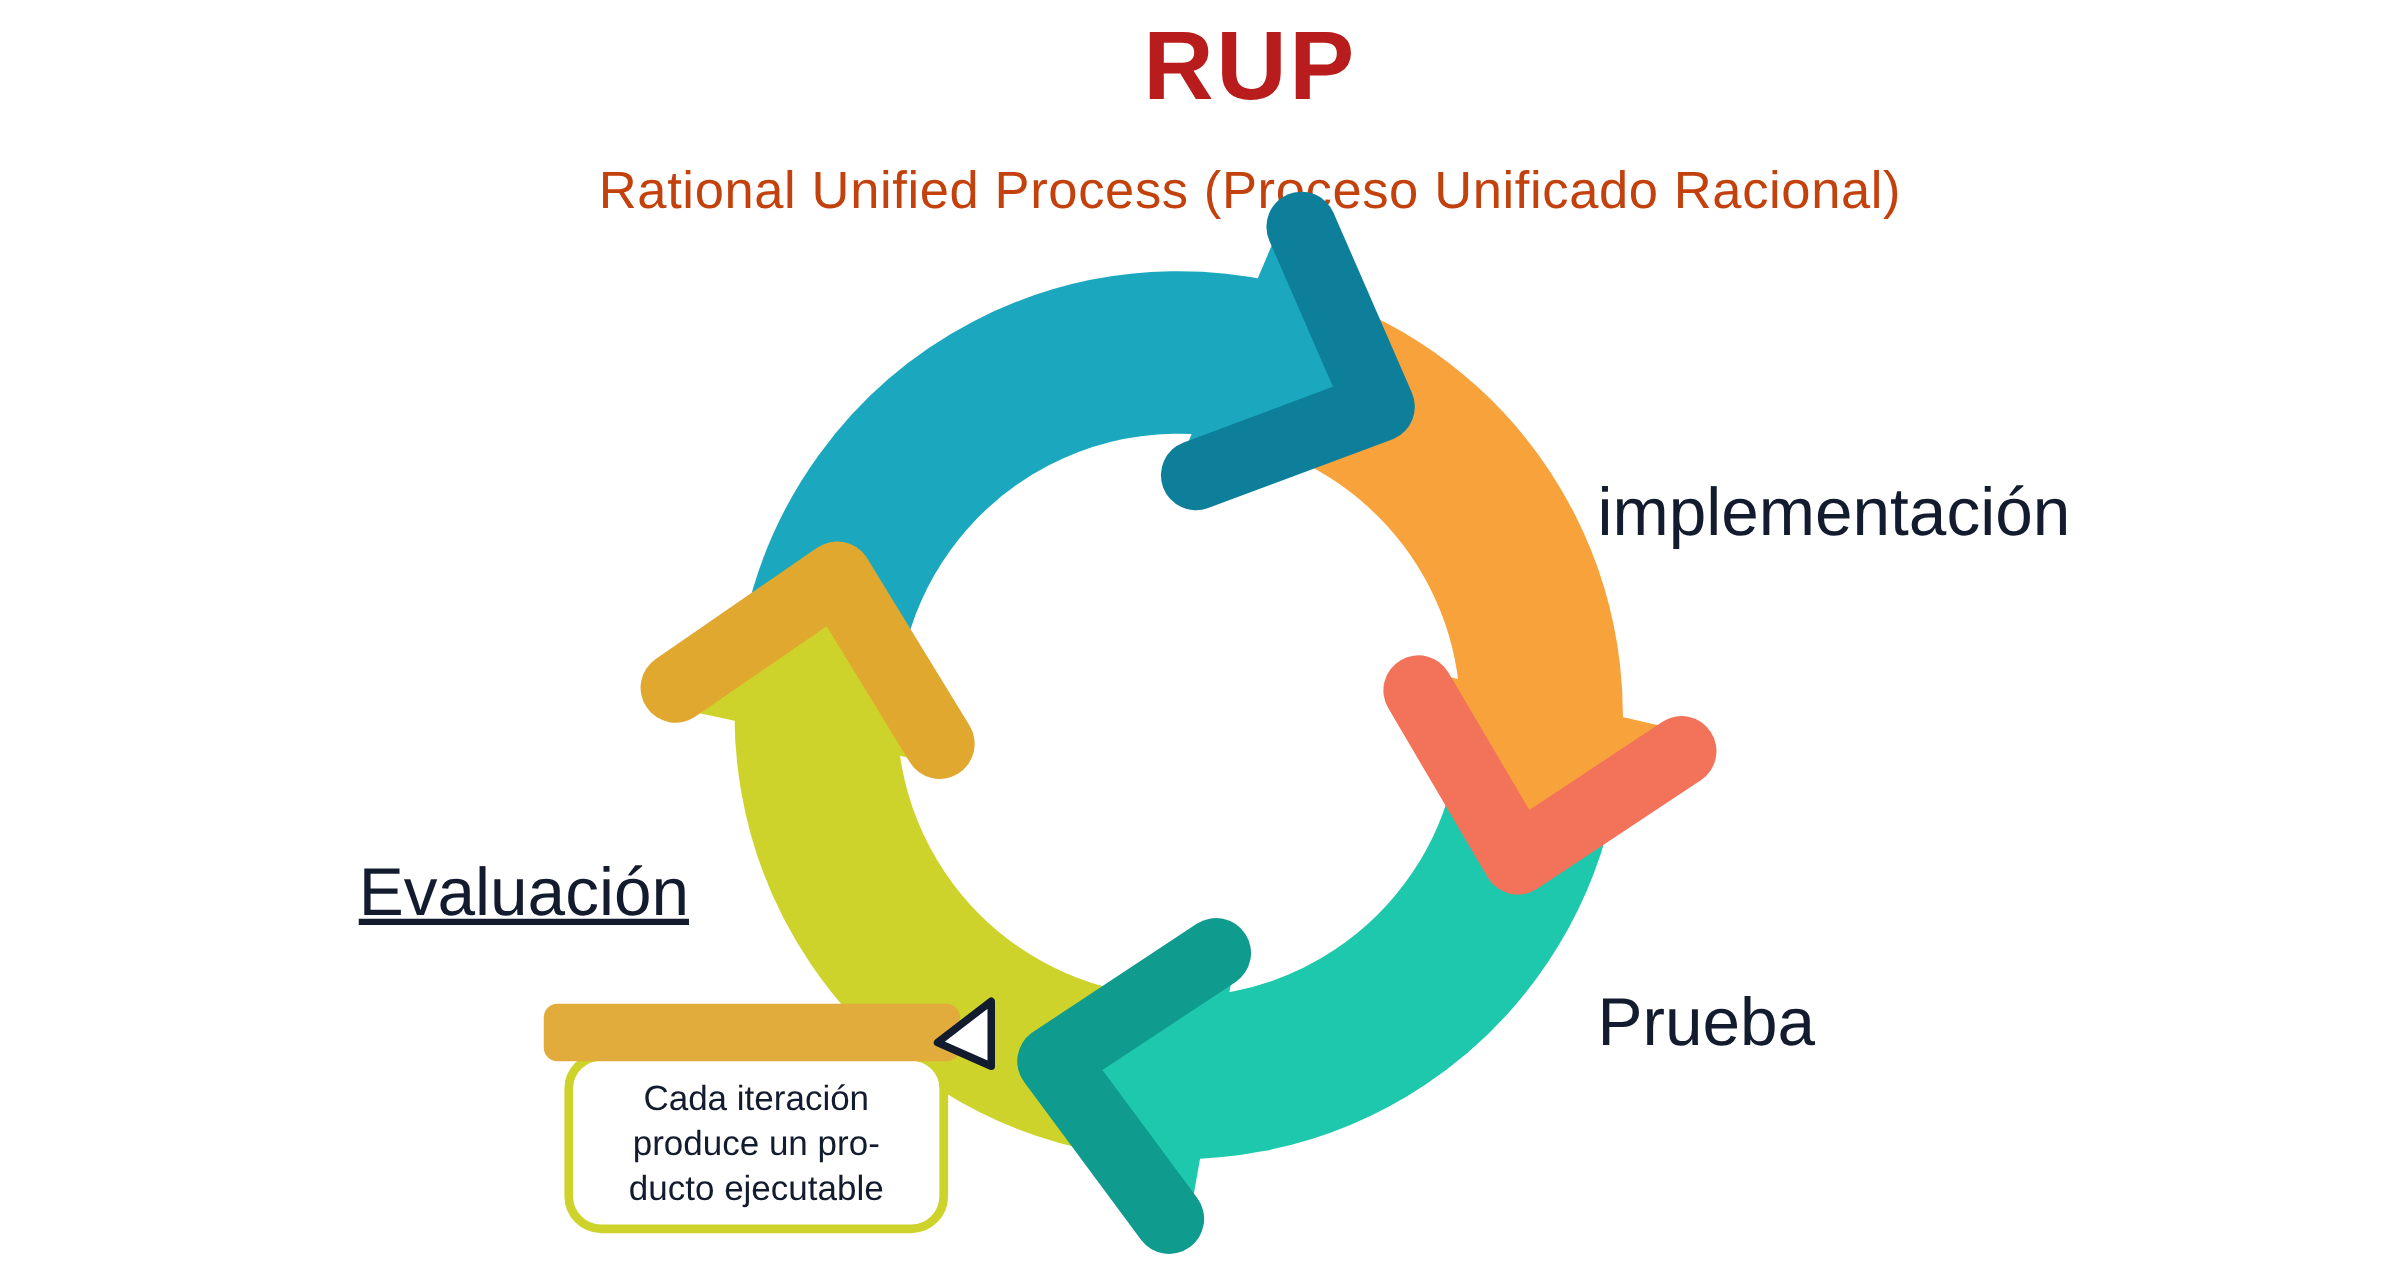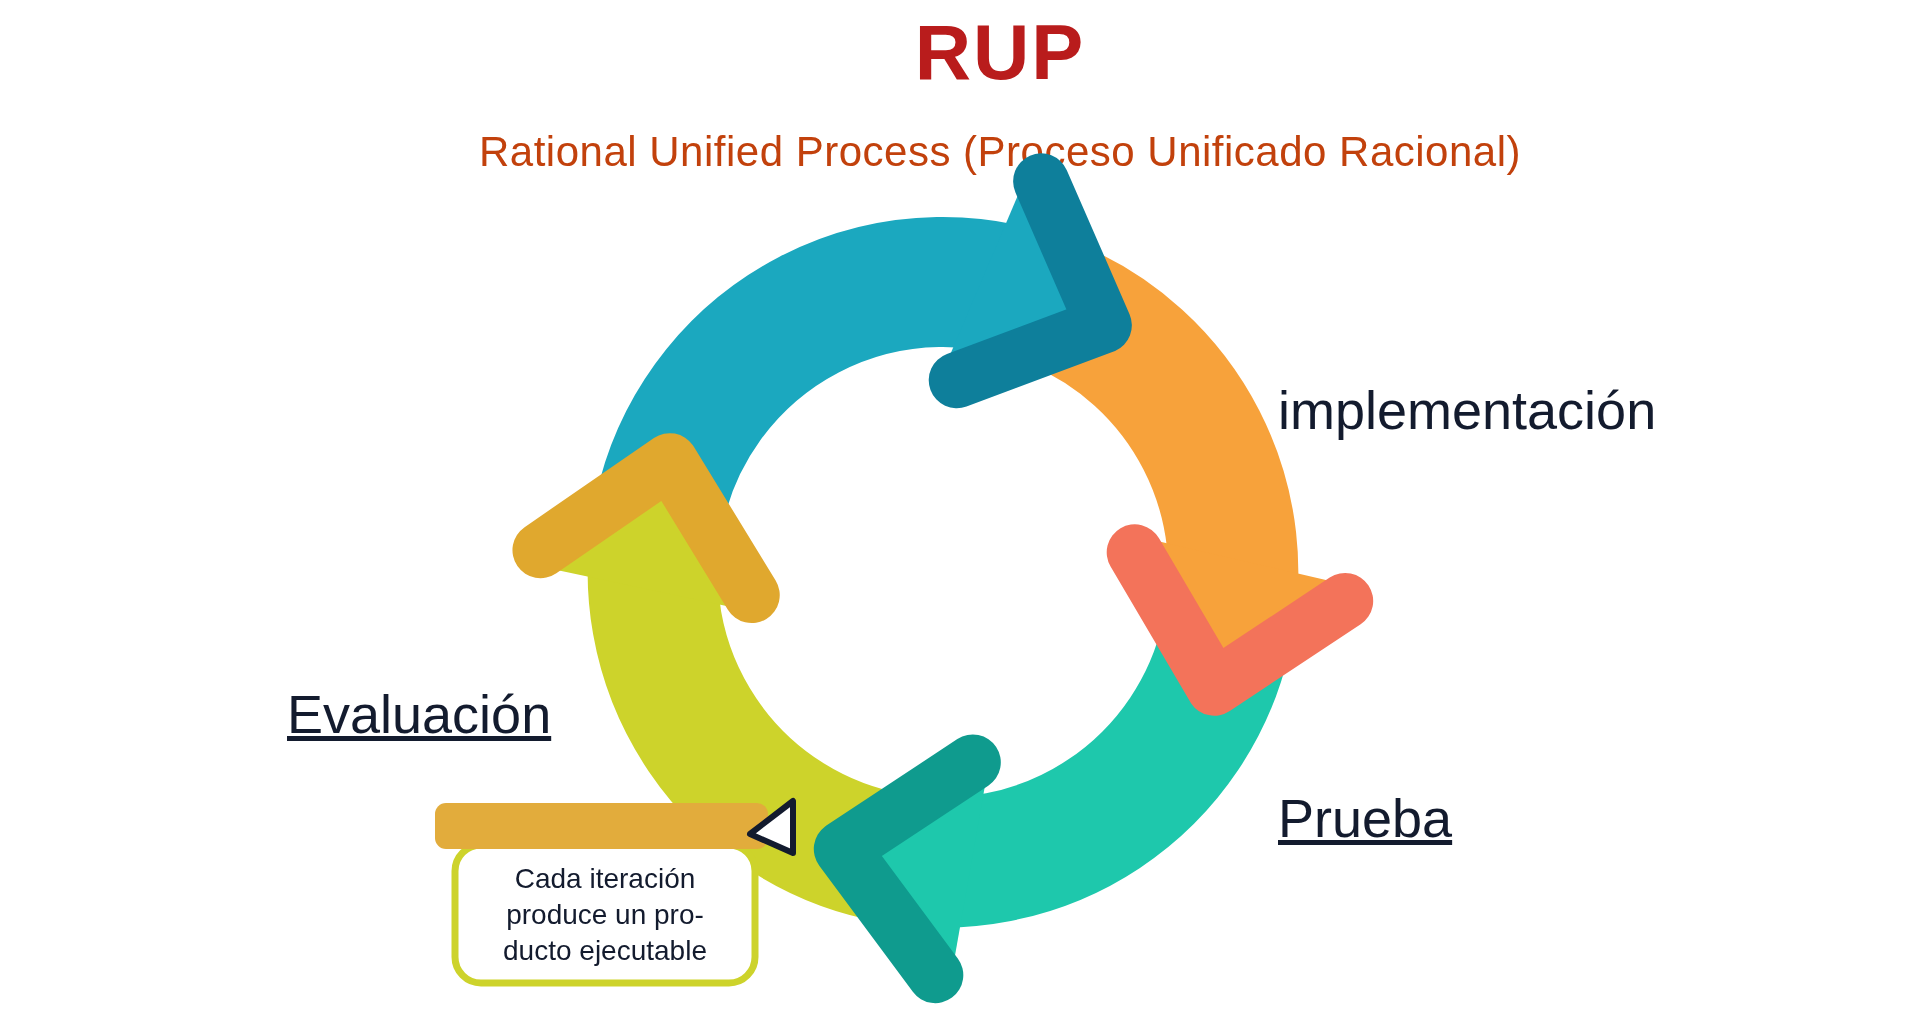--- a/index.html
+++ b/index.html
@@ -37,21 +37,21 @@
   .phase-label {
     position: absolute;
     font-size: 54px;
     font-weight: 500;
     line-height: 1.12;
     color: #131B2E;
     white-space: nowrap;
   }
   .label-req  { left: 290px;  top: 318px; }
   .label-ana  { left: 1278px; top: 320px; }
-  .label-pru  { left: 1278px; top: 788px; text-decoration: underline; }
+  .label-pru  { left: 1278px; top: 788px; }
   .label-eva  { left: 287px;  top: 684px; text-decoration: underline; }
   .callout-text {
     font-family: "Liberation Sans", sans-serif;
     font-size: 28px;
     font-weight: 500;
     fill: #131B2E;
   }
 </style>
 </head>
 <body>

